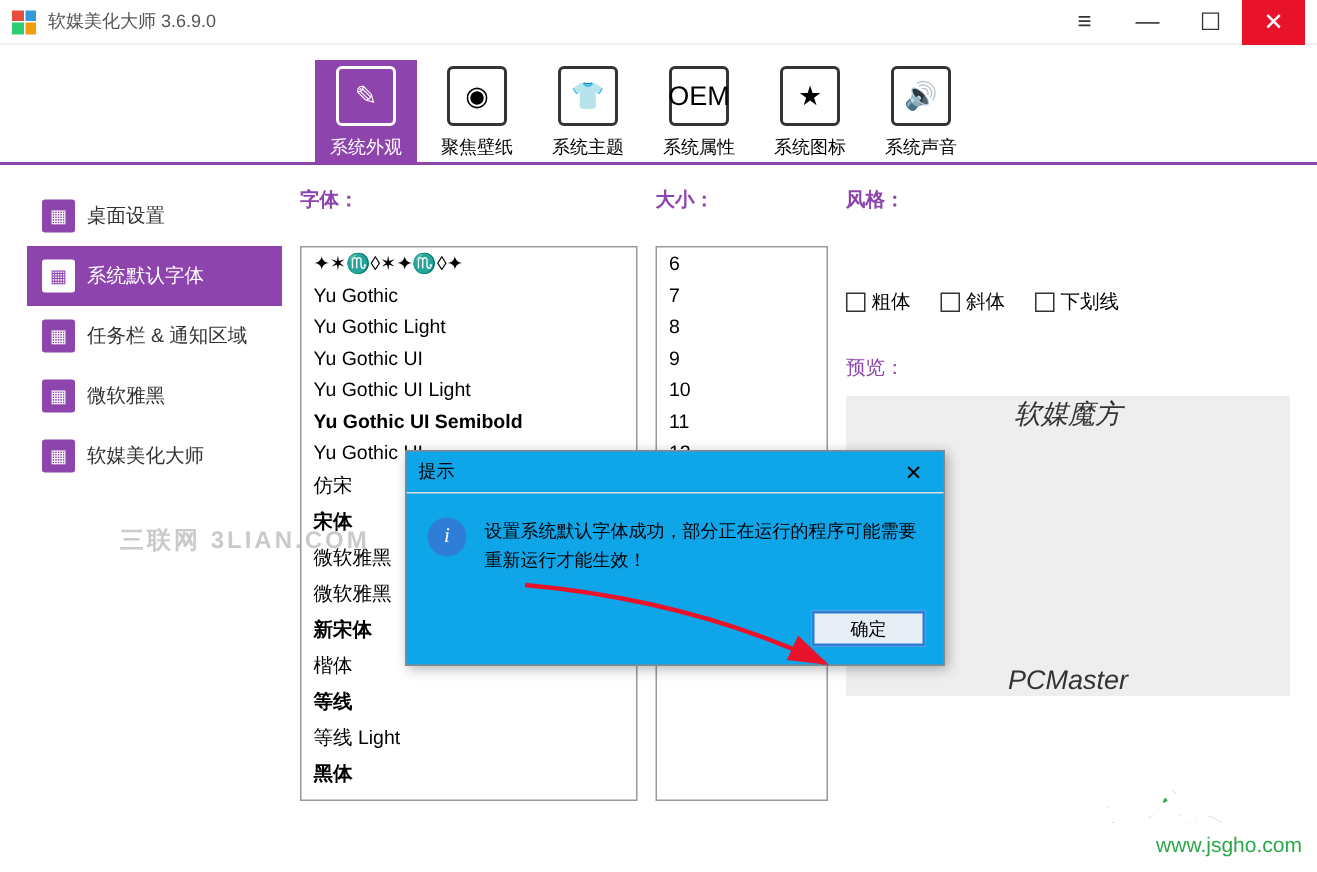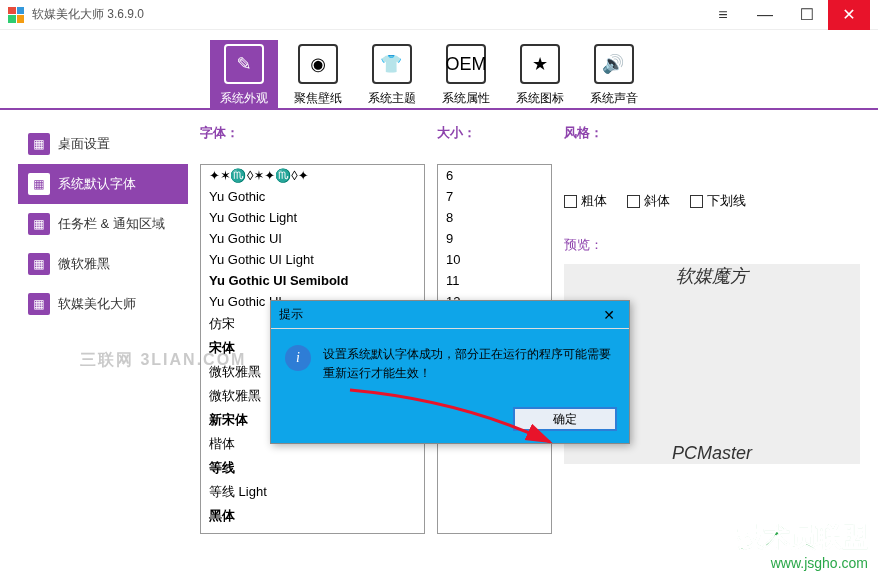--- a/index.html
+++ b/index.html
@@ -44,21 +44,21 @@
 .preview-label { color: #8e44ad; font-size: 13px; margin-top: 26px; }
 .preview-box { margin-top: 10px; height: 200px; background: #eee; display: flex; flex-direction: column; align-items: center; justify-content: space-between; gap: 8px; font-size: 18px; color: #333; font-style: italic; }
 
 .dialog { position: absolute; left: 270px; top: 300px; width: 360px; background: #0ea5e9; border: 1px solid #888; box-shadow: 2px 2px 8px rgba(0,0,0,0.3); }
 .dialog-title { height: 28px; display: flex; align-items: center; padding: 0 8px; font-size: 12px; border-bottom: 1px solid #ddd; }
 .dialog-title .spacer { flex: 1; }
 .dialog-close { width: 24px; height: 24px; display: flex; align-items: center; justify-content: center; cursor: pointer; font-size: 14px; }
 .dialog-body { display: flex; padding: 16px 14px; gap: 12px; font-size: 12px; line-height: 1.6; }
 .info-icon { width: 26px; height: 26px; border-radius: 50%; background: #2e7dd6; color: #fff; display: flex; align-items: center; justify-content: center; font-size: 14px; flex-shrink: 0; font-style: italic; font-family: serif; }
 .dialog-footer { display: flex; justify-content: flex-end; padding: 8px 12px 12px; }
-.ok-btn { width: 104px; height: 24px; border: 2px solid #2e7dd6; background: #e8eef6; font-size: 12px; cursor: pointer; }
+.ok-btn { width: 76px; height: 24px; border: 2px solid #2e7dd6; background: #e8eef6; font-size: 12px; cursor: pointer; }
 
 .arrow { position: absolute; left: 340px; top: 380px; pointer-events: none; }
 
 .watermark1 { position: absolute; left: 80px; top: 350px; color: rgba(150,150,150,0.5); font-size: 16px; letter-spacing: 2px; pointer-events: none; font-weight: bold; }
 .watermark2 { position: absolute; right: 10px; bottom: 10px; pointer-events: none; }
 .wm-txt { font-size: 26px; font-weight: bold; color: #2ba84a; -webkit-text-stroke: 1px #fff; }
 .wm-url { font-size: 14px; color: #2ba84a; text-align: right; }
 </style>
 </head>
 <body>

